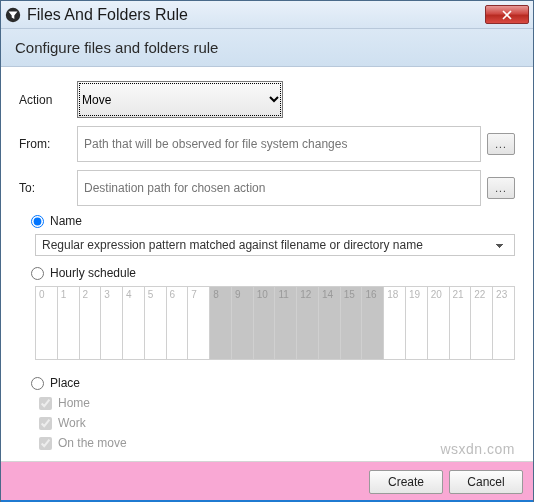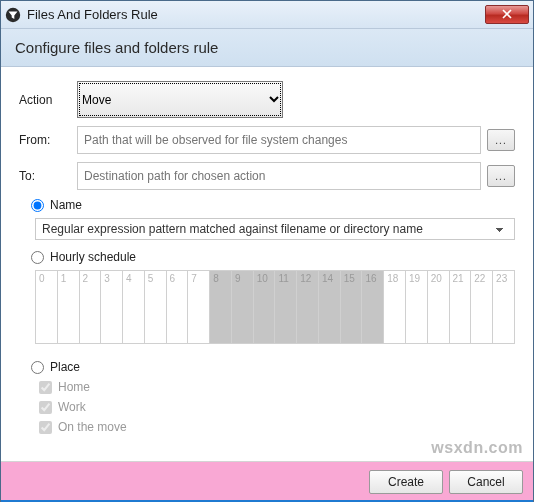--- a/index.html
+++ b/index.html
@@ -4,21 +4,21 @@
 <style>
   * { box-sizing: border-box; }
   html,body { margin:0; padding:0; font-family: "Segoe UI", Tahoma, sans-serif; font-size:12px; color:#222; background:#fff;}
   .window { width:534px; height:502px; border:1px solid #4a6a8a; position:relative; background:#fff;}
   
   .titlebar {
     height:28px;
     background: linear-gradient(#e9f1fa,#d7e5f3);
     border-bottom:1px solid #b8c8da;
     display:flex; align-items:center; padding:4px 4px;
-    font-size:13px; color:#1a1a1a;
+    font-size:16px; color:#1a1a1a;
   }
   .title-icon {
     width:16px;height:16px;margin-right:6px;
     display:flex;align-items:center;justify-content:center;
   }
   .title-icon svg{width:16px;height:16px;}
   .title-text{flex:1;}
   .close-btn{
     width:44px;height:19px;border:1px solid #8a2c2c;border-radius:2px;
     background:linear-gradient(#e79896,#cf4a44 45%,#b82b22 55%,#d94a42);
@@ -38,21 +38,21 @@
     padding:8px 10px 8px 10px;
   }
   .row{display:flex;align-items:center;margin-bottom:8px;}
   .lbl{width:58px;color:#222;}
   select.action{
     width:206px;height:37px;border:1px solid #7a7a7a;font-size:12px;
     background:linear-gradient(#fafafa,#e8e8e8);
     outline:1px dotted #000; outline-offset:-3px;
   }
   .path-input{
-    flex:1;height:28px;border:1px solid #c9c9c9;padding:2px 6px;color:#8a8a8a;
+    flex:1;height:36px;border:1px solid #c9c9c9;padding:2px 6px;color:#8a8a8a;
     font-size:12px;background:#fff;
   }
   .browse-btn{
     width:28px;height:22px;margin-left:6px;border:1px solid #9a9a9a;
     background:linear-gradient(#f6f6f6,#e3e3e3);border-radius:2px;
     display:flex;align-items:center;justify-content:center;cursor:pointer;
     font-size:10px;letter-spacing:1px;color:#333;
   }
   .radio-row{display:flex;align-items:center;margin:8px 0 6px 12px;}
   .radio-row input{margin:0 6px 0 0;}
@@ -84,22 +84,22 @@
     position:absolute;left:0;right:0;bottom:0;height:40px;
     border-top:1px solid #d4d4d4;background:#f9a8d4;
     display:flex;align-items:center;justify-content:flex-end;padding:17px 10px;gap:6px;
   }
   .btn{
     min-width:74px;height:24px;border:1px solid #9a9a9a;border-radius:2px;
     background:linear-gradient(#fdfdfd,#e6e6e6);
     display:flex;align-items:center;justify-content:center;cursor:pointer;font-size:12px;
   }
   .watermark{
-    position:absolute;right:10px;bottom:44px;color:#bdbdbd;font-size:16px;
-    letter-spacing:0.5px;pointer-events:none;font-weight:bold;
+    position:absolute;right:18px;bottom:44px;color:#bdbdbd;font-size:14px;
+    letter-spacing:0.5px;pointer-events:none;
   }
   .bottom-accent{position:absolute;left:0;right:0;bottom:-2px;height:3px;background:#1f7ad1;}
 </style>
 </head>
 <body>
 
 <div class="window">
 
   <div class="titlebar">
     <span class="title-icon">

